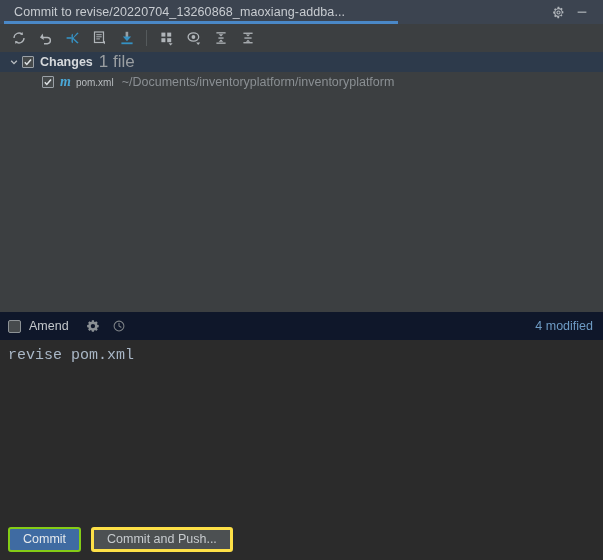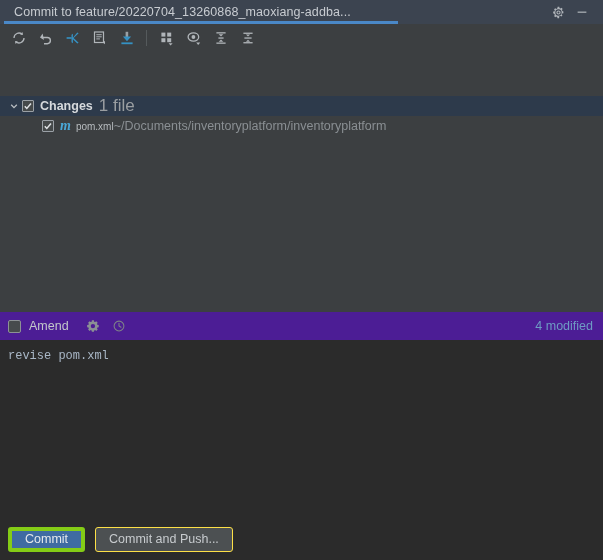--- a/index.html
+++ b/index.html
@@ -106,21 +106,20 @@
   .tree-row {
     height: 20px;
     display: flex;
     align-items: center;
     padding-left: 6px;
     white-space: nowrap;
     cursor: default;
   }
   .tree-row.selected {
     background: #2d3a4b;
-    margin-top: 44px;
   }
   .twisty {
     width: 16px;
     display: flex;
     align-items: center;
     justify-content: center;
     flex: 0 0 16px;
   }
   .cb {
     width: 12px;
@@ -157,27 +156,28 @@
     margin-right: 5px;
     line-height: 1;
   }
   .file-name {
     color: #b8bcbf;
     font-size: 10px;
   }
   .file-path {
     color: #8a8f93;
     font-size: 12.5px;
+    margin-left: 8px;
   }
 
   
   .amend-bar {
     height: 28px;
     min-height: 28px;
-    background: #4c1d95;
+    background: #0f172a;
     display: flex;
     align-items: center;
     padding: 0 10px 0 8px;
   }
   .amend-cb {
     width: 13px;
     height: 13px;
     box-sizing: border-box;
     border: 1px solid #8d9295;
     background: #474b4d;
@@ -212,21 +212,21 @@
   
   .message-area {
     flex: 0 0 178px;
     background: #2b2b2b;
     padding: 8px 8px 0 8px;
     box-sizing: border-box;
     overflow: hidden;
   }
   .message-text {
     font-family: "Liberation Mono", "DejaVu Sans Mono", monospace;
-    font-size: 12px;
+    font-size: 15px;
     color: #a9b7c6;
     white-space: pre-wrap;
     line-height: 16px;
     margin: 0;
   }
 
   
   .bottom-bar {
     flex: 0 0 42px;
     background: #2b2b2b;
@@ -243,35 +243,35 @@
     display: flex;
     align-items: center;
     justify-content: center;
     cursor: default;
     box-sizing: border-box;
     white-space: nowrap;
   }
   .btn-primary {
     background: #3f6ba2;
     color: #e6e9ec;
-    border: 4px solid #84cc16;
+    border: 2px solid #84cc16;
   }
   .btn-secondary {
     background: #4c5052;
     color: #c7cbce;
-    border: 1px solid #fde047;
+    border: 3px solid #fde047;
   }
 </style>
 </head>
 <body>
 
 <div class="window">
 
   <div class="titlebar">
-    <div class="titlebar-title">Commit to feature/20220704_13260868_maoxiang-addba...</div>
+    <div class="titlebar-title">Commit to revise/20220704_13260868_maoxiang-addba...</div>
     <div class="titlebar-actions">
       <div class="title-btn">
         <svg width="13" height="13" viewBox="0 0 16 16">
           <path fill="#aeb3b8" d="M8 5.4A2.6 2.6 0 1 0 8 10.6 2.6 2.6 0 1 0 8 5.4zm0 1.4a1.2 1.2 0 1 1 0 2.4 1.2 1.2 0 0 1 0-2.4z"></path>
           <path fill="#aeb3b8" d="M7 1h2l.25 1.6a5.6 5.6 0 0 1 1.2.5l1.3-.95 1.4 1.4-.95 1.3c.22.37.39.78.5 1.2L14 6.9v2l-1.6.25c-.11.42-.28.83-.5 1.2l.95 1.3-1.4 1.4-1.3-.95c-.37.22-.78.39-1.2.5L8.7 15h-2l-.25-1.6a5.6 5.6 0 0 1-1.2-.5l-1.3.95-1.4-1.4.95-1.3a5.6 5.6 0 0 1-.5-1.2L1.4 8.9v-2l1.6-.25c.11-.42.28-.83.5-1.2l-.95-1.3 1.4-1.4 1.3.95c.37-.22.78-.39 1.2-.5L7 1zm1 3.1A3.9 3.9 0 1 0 8 11.9 3.9 3.9 0 0 0 8 4.1z"></path>
         </svg>
       </div>
       <div class="title-btn">
         <svg width="14" height="14" viewBox="0 0 16 16">
           <rect x="3" y="7.5" width="10" height="1.4" fill="#aeb3b8"></rect>

